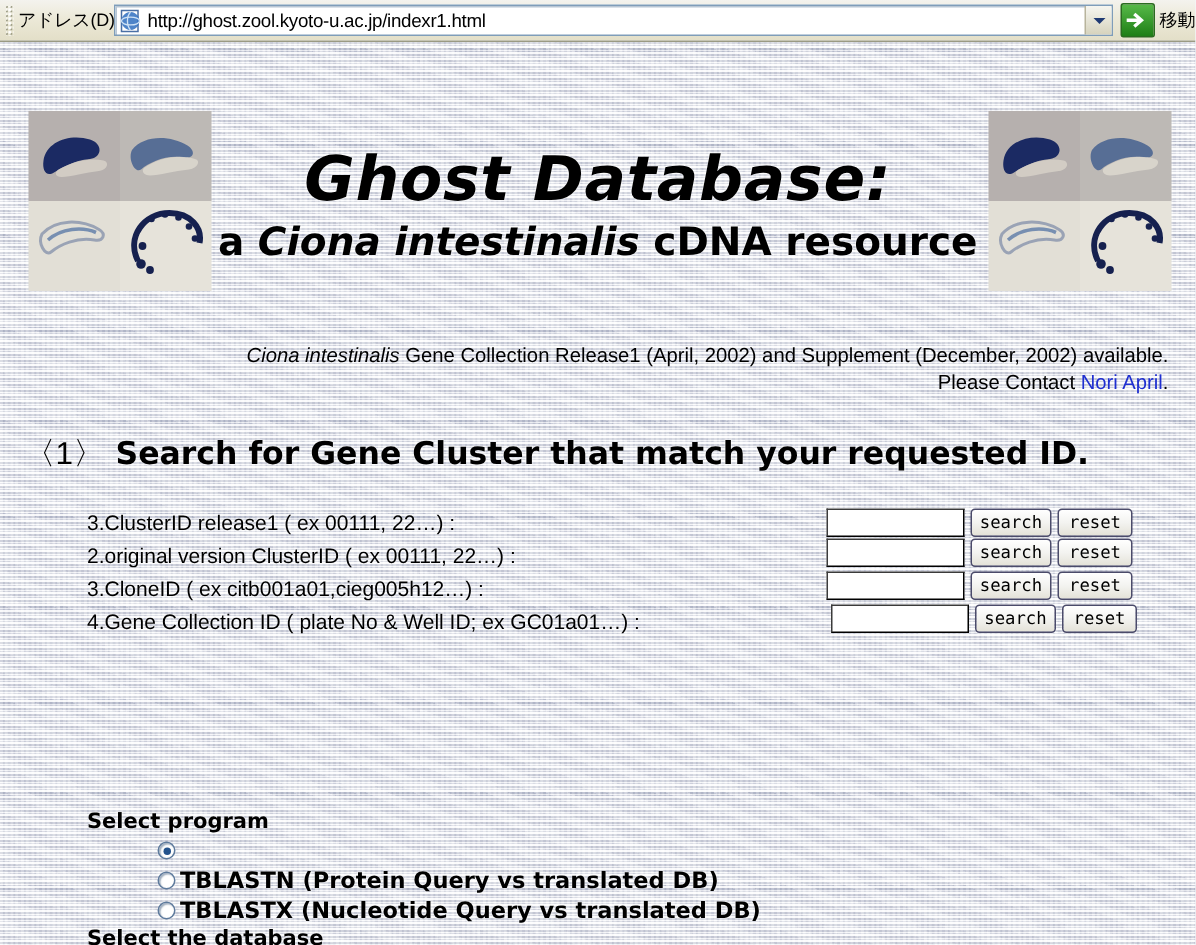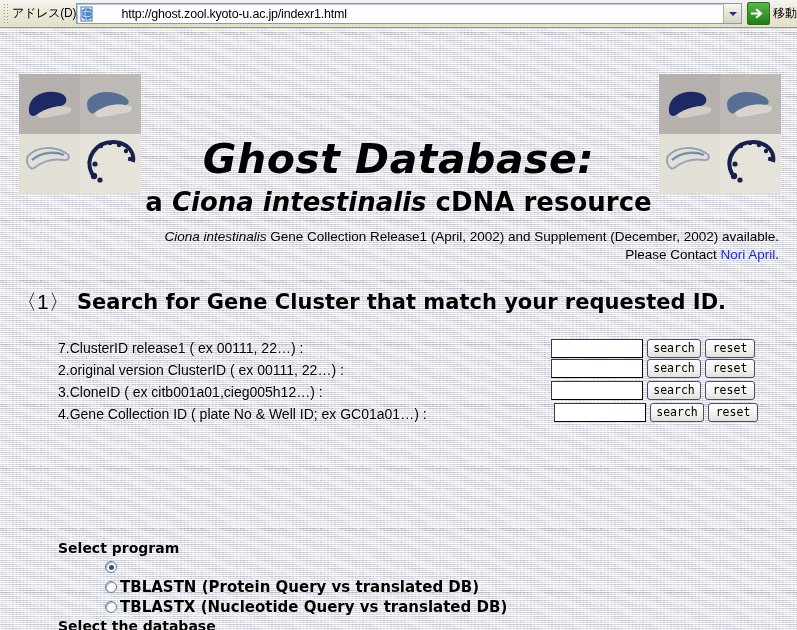--- a/index.html
+++ b/index.html
@@ -59,21 +59,20 @@
     flex: 0 0 auto;
     position: relative;
   }
   #url-text {
     font-family: "Liberation Sans", sans-serif;
     font-size: 12.5px;
     color: #000;
     white-space: nowrap;
     overflow: hidden;
     letter-spacing: -0.2px;
-    margin-left: 23px;
   }
   #url-dropdown {
     width: 17px; height: 19px;
     flex: 0 0 auto;
     background: linear-gradient(to bottom,#f6f6f0,#d6d3bd);
     border-left: 1px solid #b8b49c;
     display: flex; align-items: center; justify-content: center;
   }
   #url-dropdown .caret {
     width: 0; height: 0;
@@ -144,21 +143,20 @@
   }
   #main-title {
     font-family: "DejaVu Sans", sans-serif;
     font-style: italic;
     font-weight: bold;
     font-size: 41px;
     color: #000;
     letter-spacing: 0.5px;
     line-height: 1.05;
     text-shadow: 0 0 2px rgba(255,255,255,0.9);
-    margin-top: 40px;
   }
   #sub-title {
     font-family: "DejaVu Sans", sans-serif;
     font-weight: bold;
     font-size: 26px;
     color: #000;
     margin-top: 6px;
     text-shadow: 0 0 2px rgba(255,255,255,0.9);
   }
   #sub-title .sp { font-style: italic; }
@@ -408,21 +406,21 @@
   <div id="release-note">
     <div><span class="sp">Ciona intestinalis</span><span> Gene Collection Release1 (April, 2002) and Supplement (December, 2002) available.</span></div>
     <div><span>Please Contact </span><a href="#">Nori April</a><span>.</span></div>
   </div>
 
   <div class="section-heading" id="sec1-heading"><span class="sec-num">〈1〉</span> <span>Search for Gene Cluster that match your requested ID.</span></div>
 
   <div id="search-form">
 
     <div class="form-row">
-      <span class="rowlabel">7.ClusterID release1 ( ex  00111, 22…) :</span>
+      <span class="rowlabel">3.ClusterID release1 ( ex  00111, 22…) :</span>
       <span class="inputs" style="left:453px">
         <input class="txt-input" type="text" value="" style="">
         <span class="btn">search</span>
         <span class="btn reset">reset</span>
       </span>
     </div>
 
     <div class="form-row">
       <span class="rowlabel">2.original version ClusterID ( ex  00111, 22…) :</span>
       <span class="inputs" style="left:453px; top:22px">

